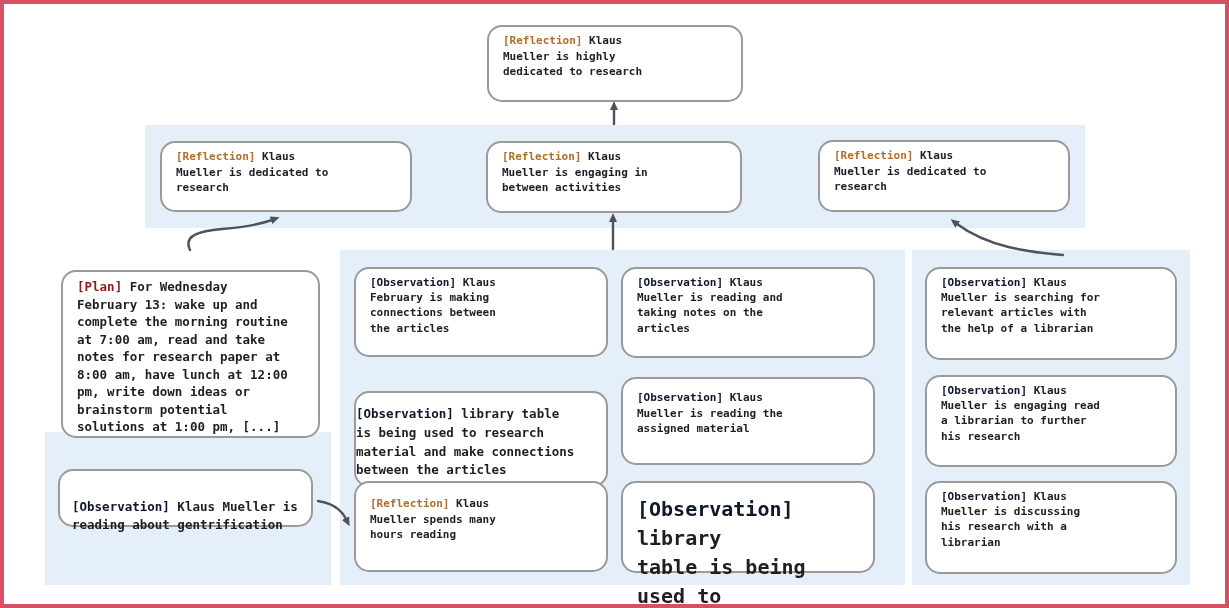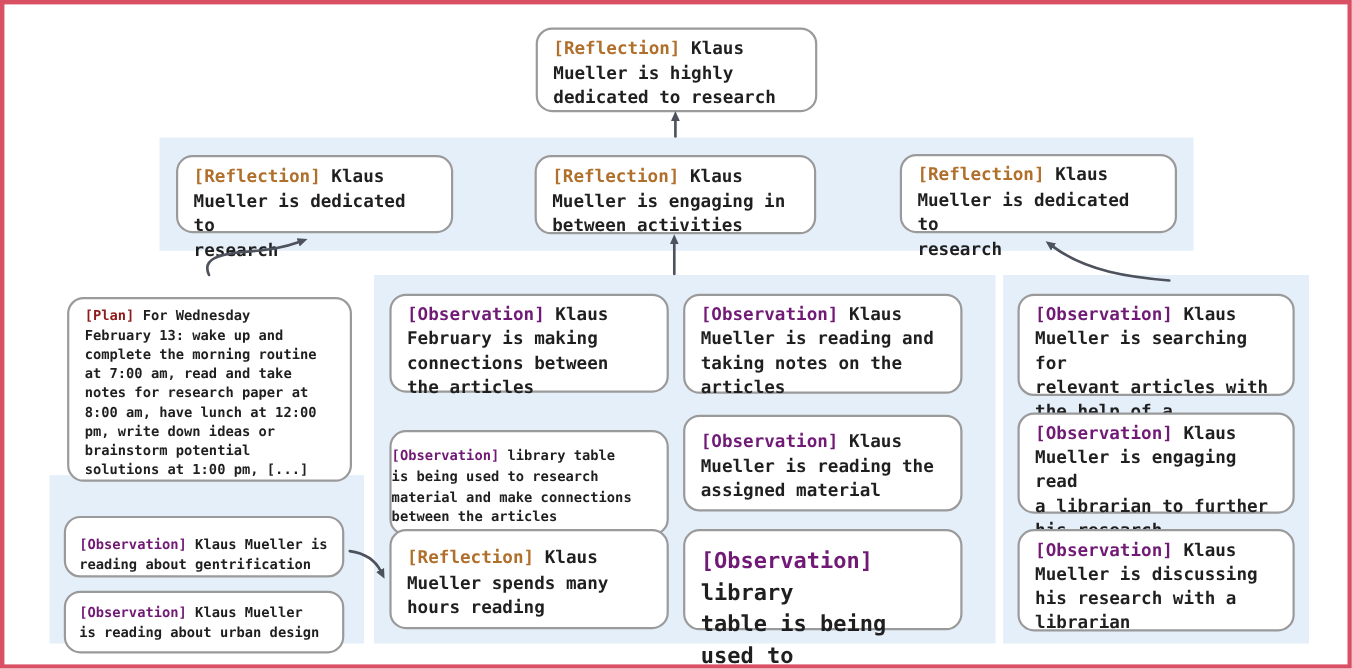--- a/index.html
+++ b/index.html
@@ -8,25 +8,25 @@
     font-family:"DejaVu Sans Mono","Liberation Mono",monospace;font-weight:bold;color:#1f1f1f;
   }
   .border-overlay{position:absolute;inset:0;border:4px solid #d94f63;z-index:6;pointer-events:none;}
   .band{position:absolute;background:#e5effa;z-index:1;}
   .band-top{left:145px;top:125px;width:940px;height:103px;}
   .band-left{left:45px;top:432px;width:286px;height:153px;}
   .band-mid{left:340px;top:250px;width:565px;height:335px;}
   .band-right{left:912px;top:250px;width:278px;height:335px;}
   .node{
     position:absolute;background:#ffffff;border:2px solid #9a9a9a;border-radius:15px;
-    padding:6px 14px;box-sizing:border-box;z-index:2;line-height:1.42;font-size:16px;
+    padding:6px 14px;box-sizing:border-box;z-index:2;line-height:1.42;font-size:11px;
   }
   .body{white-space:pre-line;}
   .tag-reflection{color:#b06f2b;}
-  .tag-observation{color:#701a75;}
+  .tag-observation{color:#0f172a;}
   .tag-plan{color:#8e1c1c;}
   .t14{font-size:20px;}
   .t13{font-size:12.5px;margin-top:20px;}
   .arrows{position:absolute;inset:0;z-index:3;pointer-events:none;}
   .watermark{
     position:absolute;left:838px;top:530px;z-index:5;
     font-family:"DejaVu Sans","Liberation Sans",sans-serif;font-weight:bold;
     font-size:30px;letter-spacing:2px;color:rgba(255,255,255,0.95);
     text-shadow:0 0 3px rgba(130,130,130,0.85);white-space:nowrap;
   }
@@ -68,27 +68,23 @@
 February 13: wake up and
 complete the morning routine
 at 7:00 am, read and take
 notes for research paper at
 8:00 am, have lunch at 12:00
 pm, write down ideas or
 brainstorm potential
 solutions at 1:00 pm, [...]</span>
   </div>
 
-  <div class="node t13" style="left:58px;top:449px;width:255px;height:56px;padding:15px 12px;line-height:1.45;">
+  <div class="node t13" style="left:58px;top:449px;width:255px;height:56px;padding:27px 12px;line-height:1.45;">
     <span class="tag-observation">[Observation]</span><span class="body"> Klaus Mueller is
 reading about gentrification</span>
-  </div>
-  <div class="node t13" style="left:58px;top:517px;width:255px;height:57px;padding:9px 12px;line-height:1.45;">
-    <span class="tag-observation">[Observation]</span><span class="body"> Klaus Mueller
-is reading about urban design</span>
   </div>
 
   <div class="node" style="left:354px;top:267px;width:254px;height:90px;line-height:1.38;">
     <span class="tag-observation">[Observation]</span><span class="body"> Klaus
 February is making
 connections between
 the articles</span>
   </div>
   <div class="node t13" style="left:354px;top:371px;width:254px;height:96px;padding:12px 0;line-height:1.5;">
     <span class="tag-observation">[Observation]</span><span class="body"> library table

